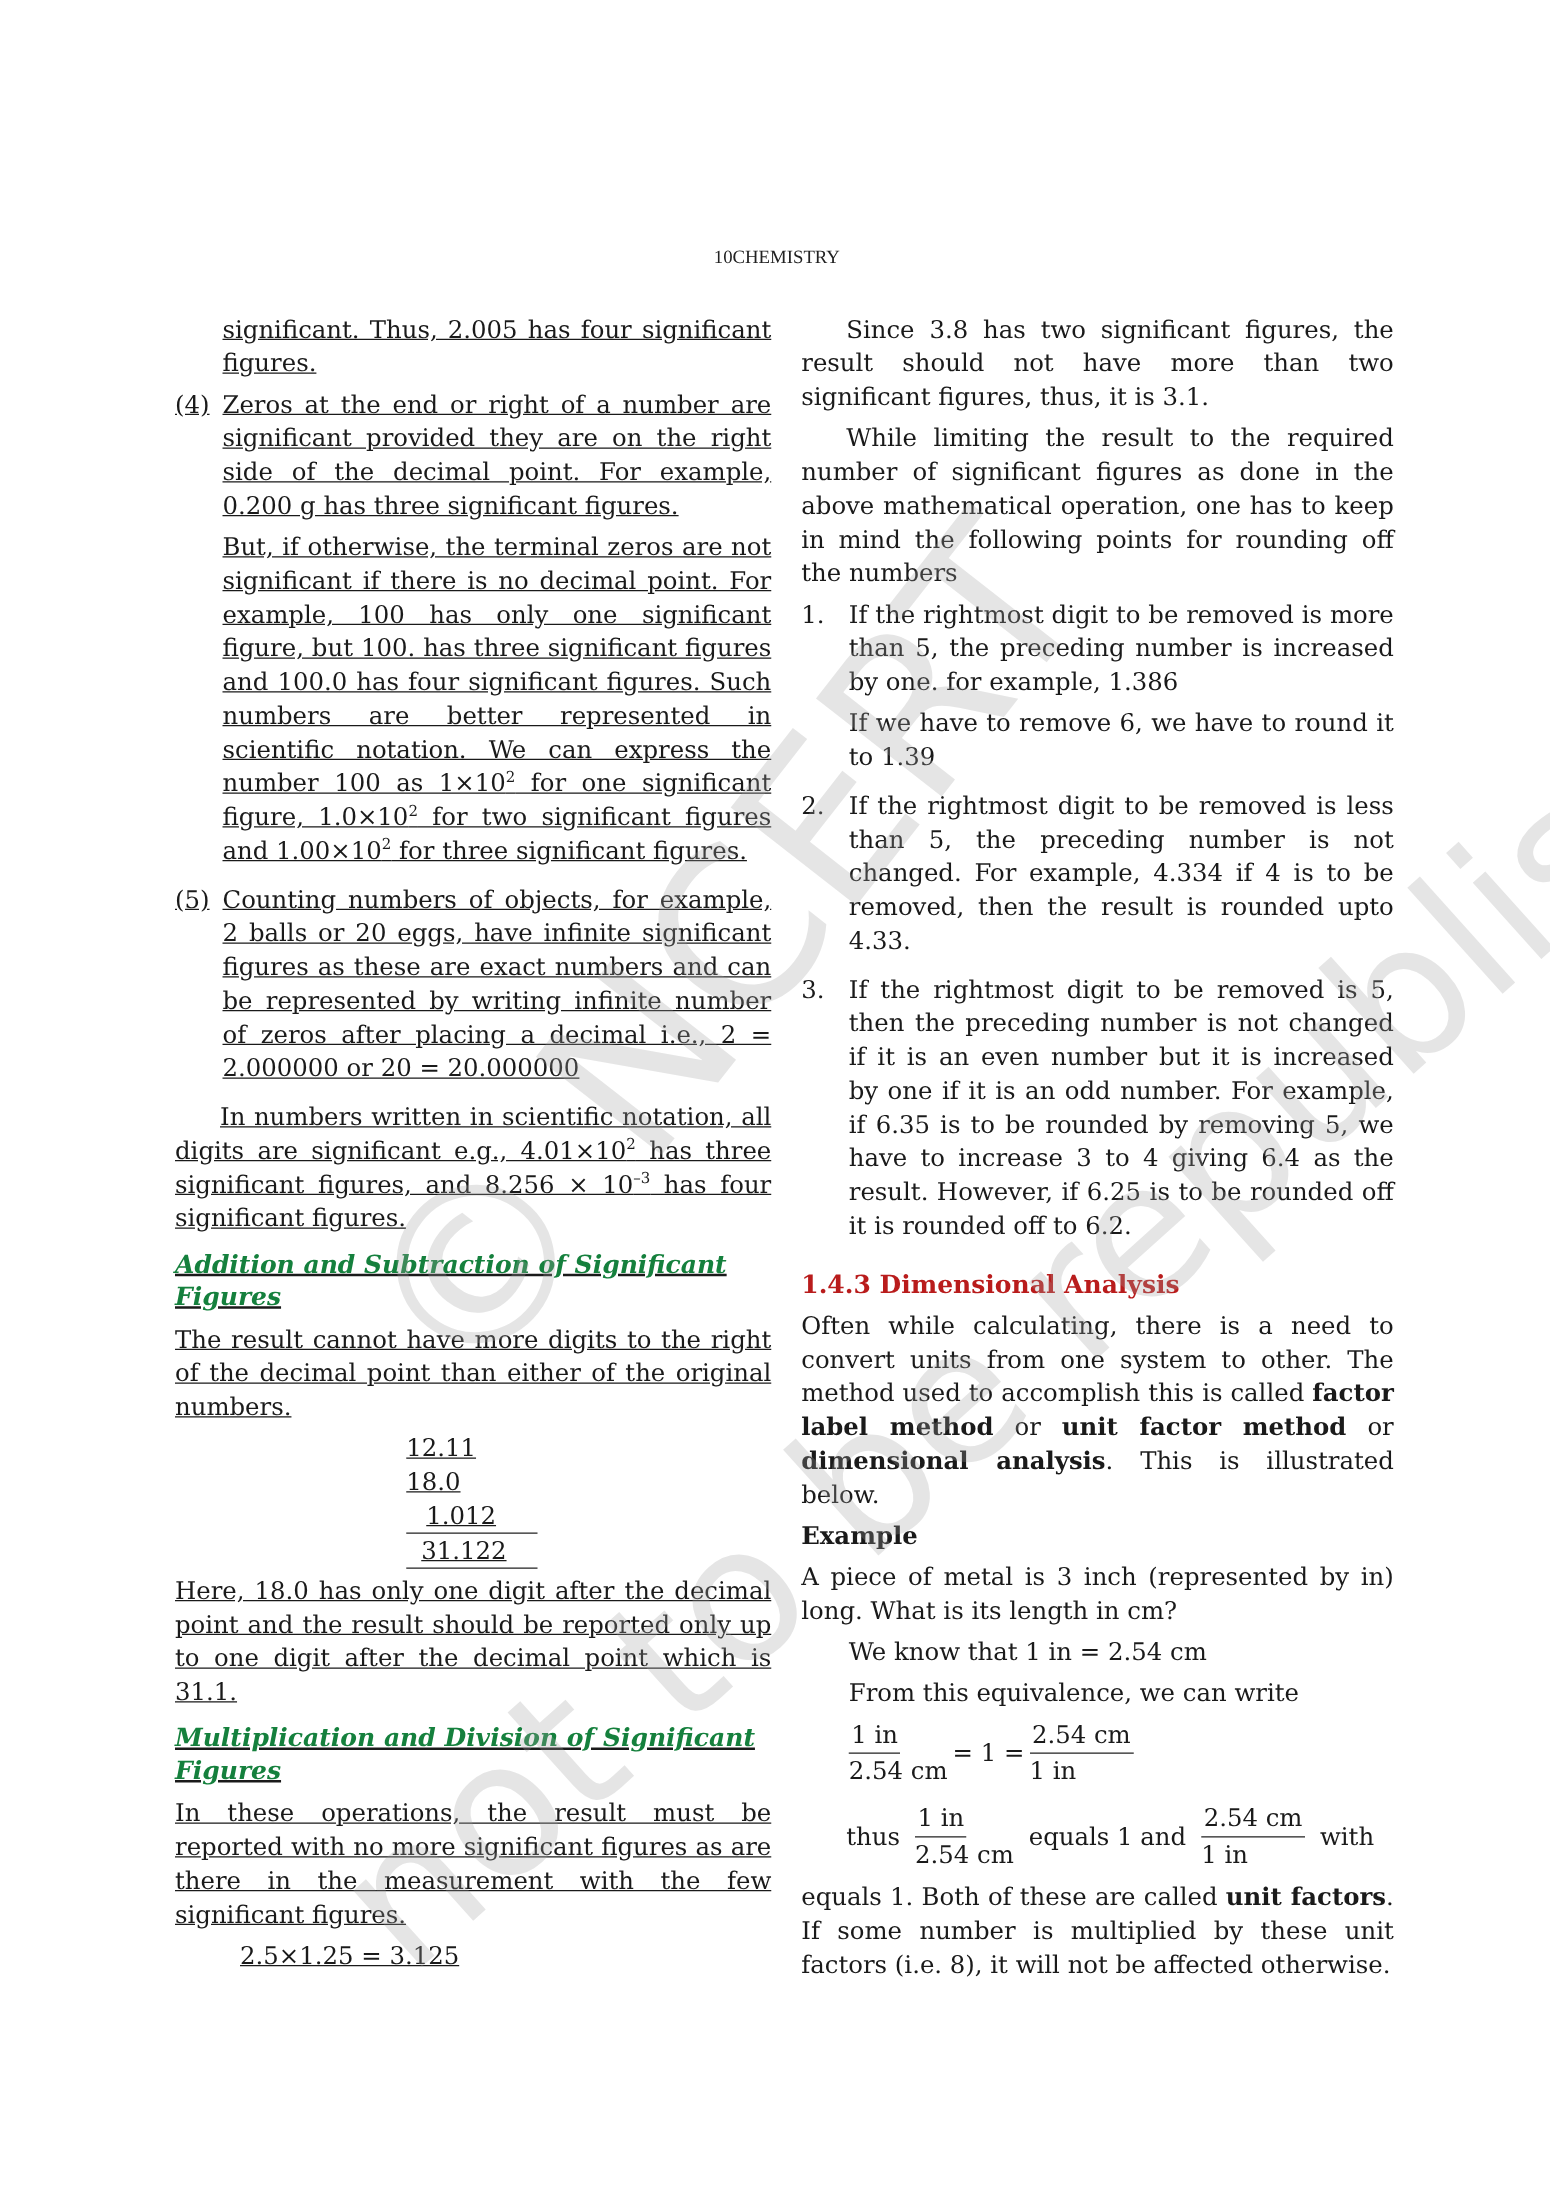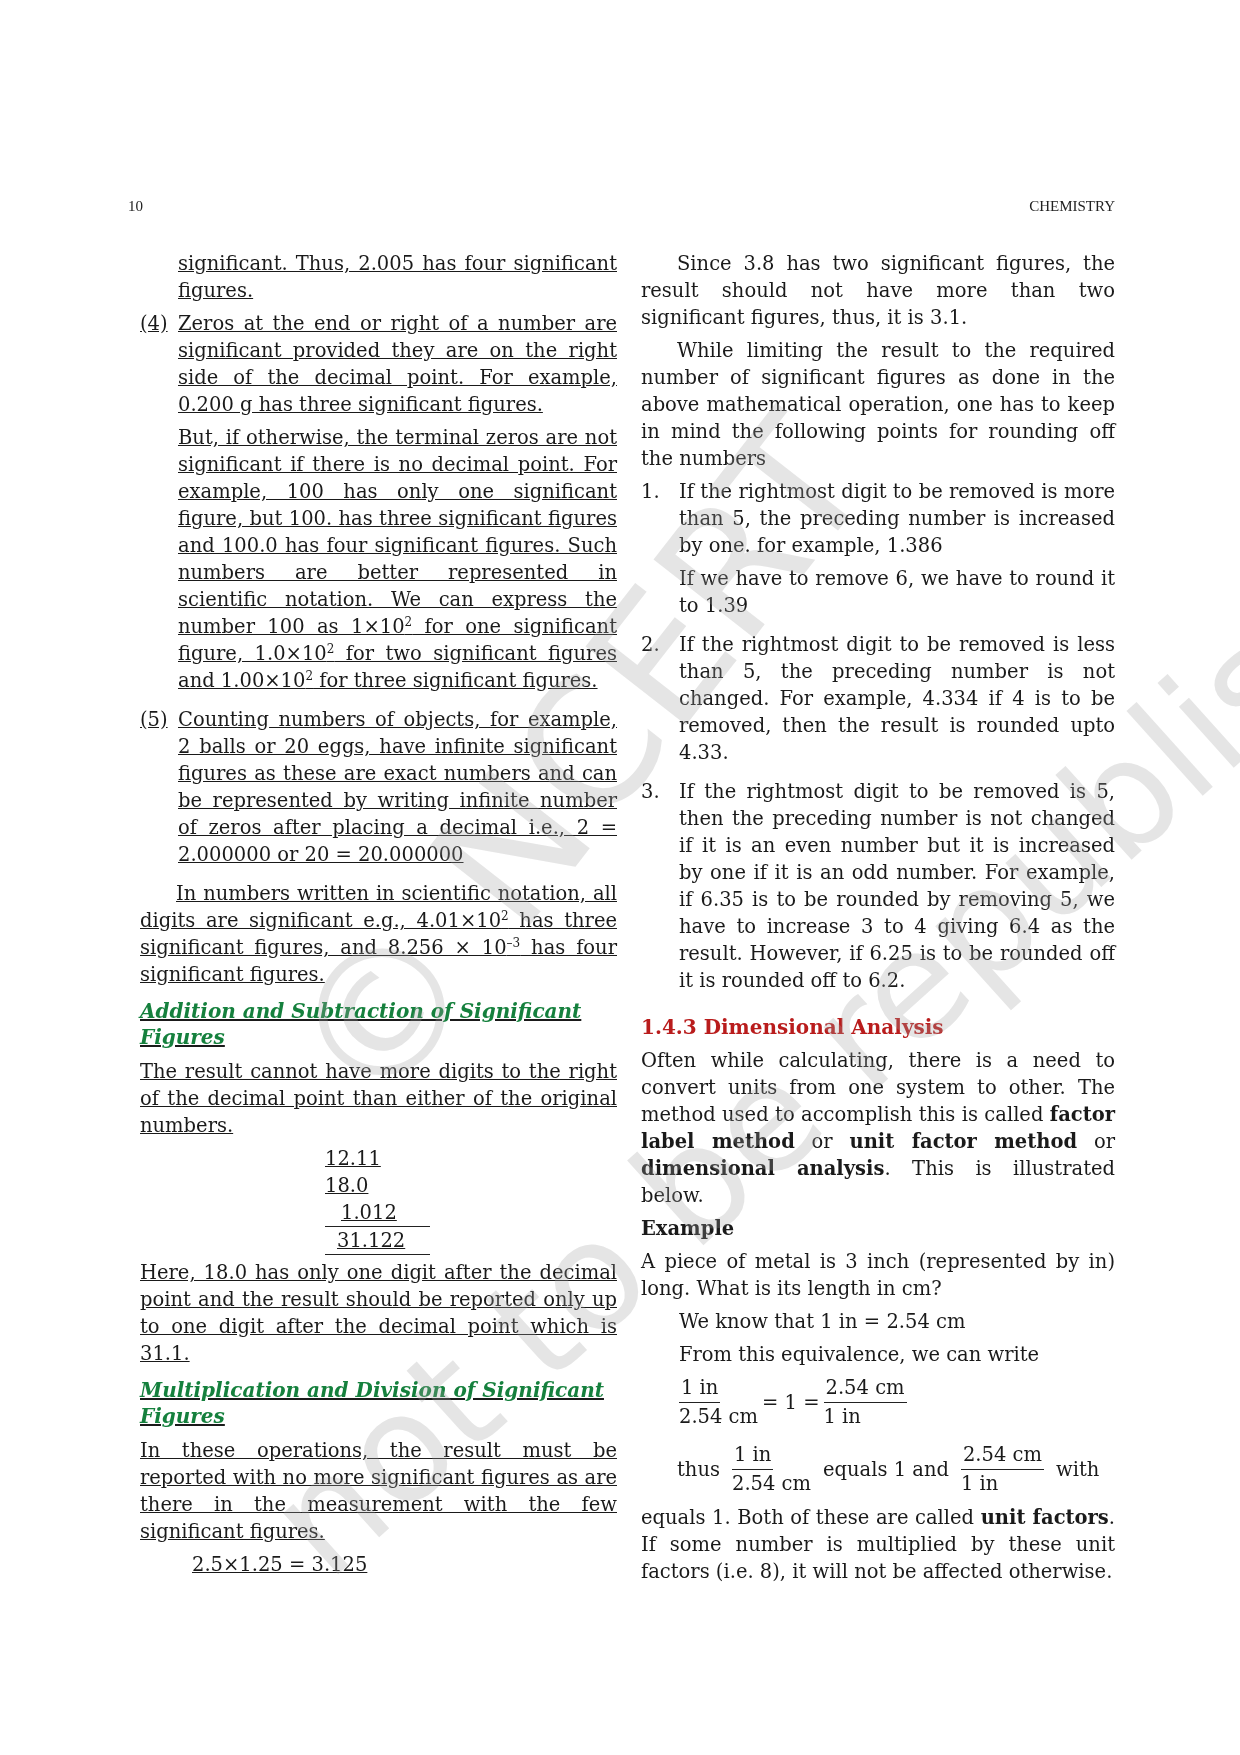--- a/index.html
+++ b/index.html
@@ -3,21 +3,21 @@
 <meta charset="utf-8">
 <style>
   html, body { margin: 0; padding: 0; background: #ffffff; }
   body {
     width: 1240px; height: 1755px; position: relative; overflow: hidden;
     font-family: "DejaVu Serif", "Liberation Serif", serif;
     color: #1a1a1a;
   }
   .page-header {
     position: absolute; top: 198px; left: 128px; right: 125px;
-    display: flex; justify-content: space-between;
+    display: flex; justify-content: center;
     font-size: 15px; font-family: "Liberation Serif", serif; color: #222;
   }
   .col {
     position: absolute; top: 250px;
     font-size: 19.5px; line-height: 27px;
   }
   .col.left { left: 140px; width: 477px; text-decoration: underline; }
   .col.right { left: 641px; width: 474px; }
   p { margin: 0 0 6px 0; text-align: justify; }
   .indent { text-indent: 36px; }

